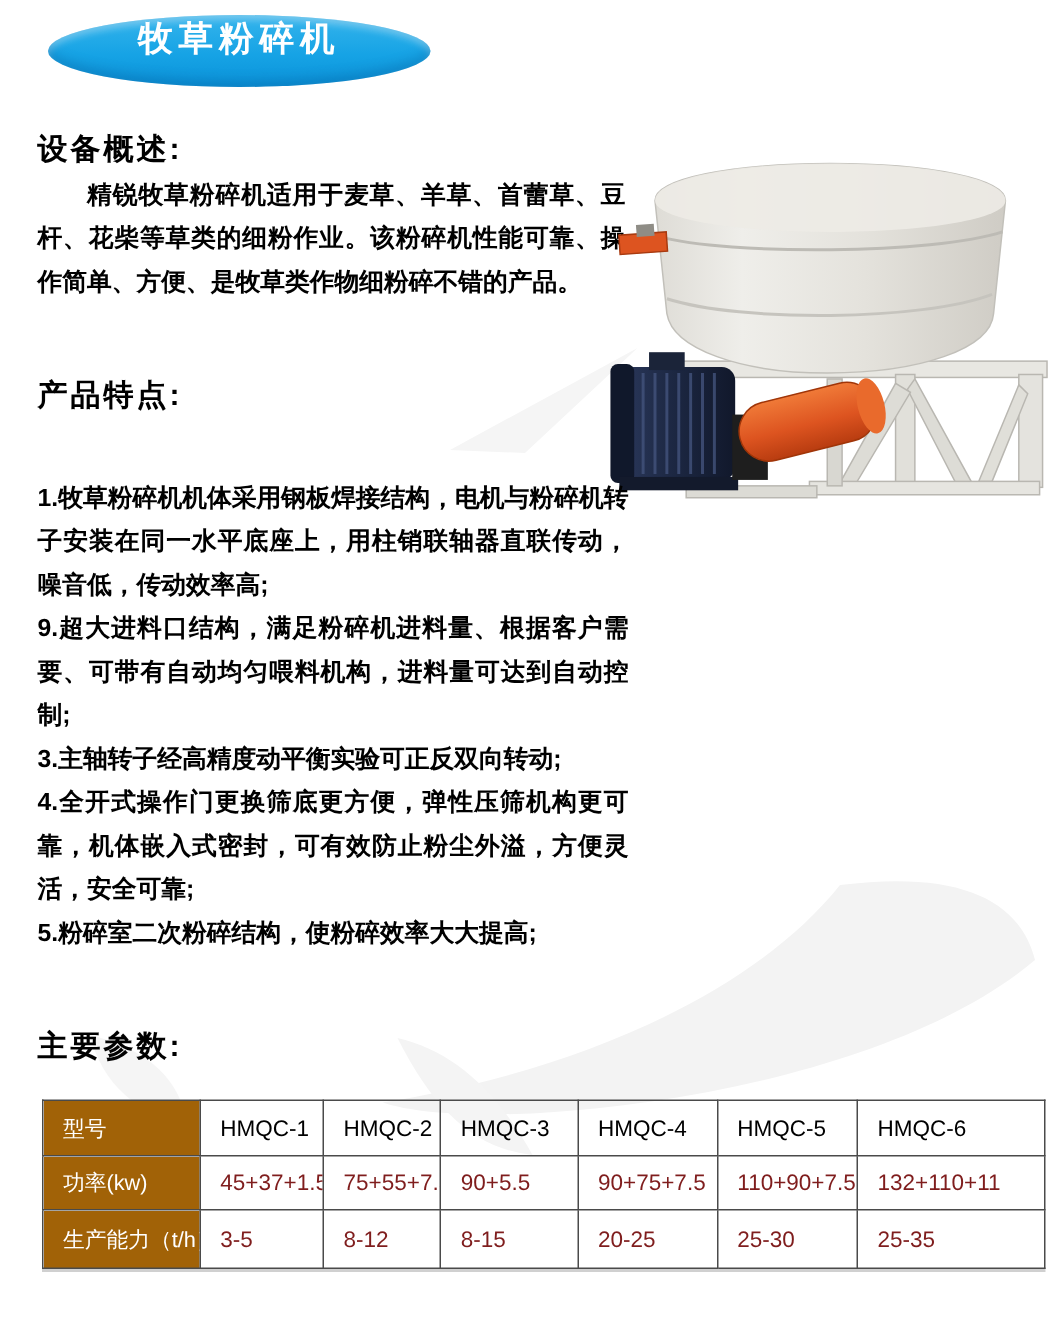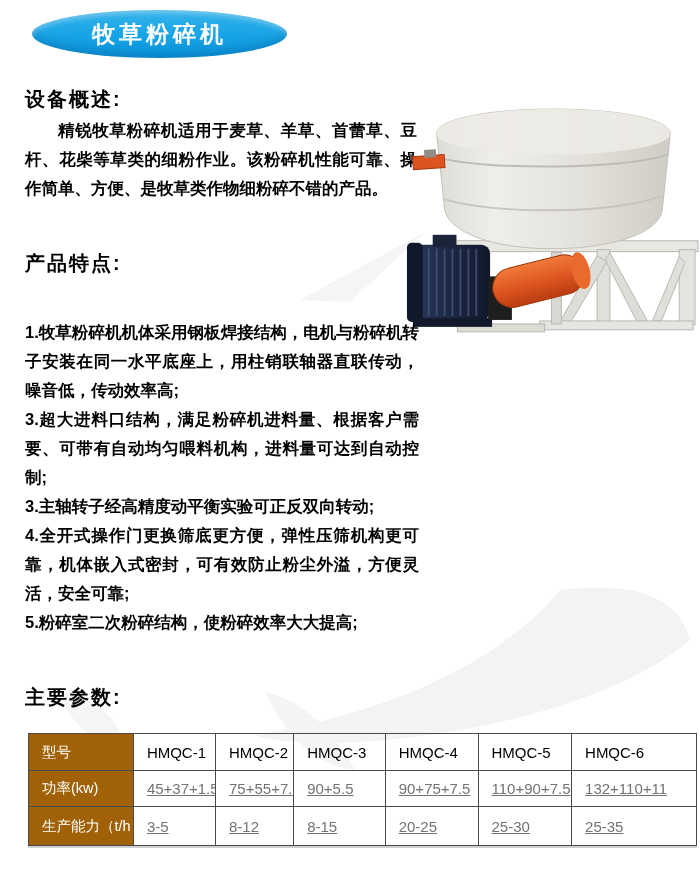--- a/index.html
+++ b/index.html
@@ -11,21 +11,21 @@
   }
   .layer{position:absolute;z-index:1;}
   
   #watermark{position:absolute;left:0;top:0;z-index:0;}
   
   .badge{
     left:32px;top:10px;width:255px;height:48px;
     border-radius:50%;
     background:linear-gradient(180deg,#35b4ec 0%,#16a3e5 55%,#0b93da 100%);
     box-shadow:inset 0 -4px 8px rgba(0,70,130,.25), inset 0 3px 5px rgba(255,255,255,.35);
-    display:flex;align-items:center;justify-content:center;
+    display:flex;justify-content:center;
   }
   .badge span{
     color:#fff;font-size:23px;font-weight:bold;letter-spacing:4px;
   }
   .h1{
     font-size:20px;font-weight:bold;letter-spacing:2px;
   }
   .overview-head{left:25px;top:86px;}
   .overview-body{
     left:25px;top:116px;width:392px;
@@ -54,21 +54,21 @@
     text-align:left;vertical-align:middle;
     padding:0 0 0 13px;font-weight:normal;
     white-space:nowrap;overflow:hidden;
   }
   .params-table tr:nth-child(1){height:37px;}
   .params-table tr:nth-child(2){height:36px;margin-left:44px;}
   .params-table tr:nth-child(3){height:39px;}
   .params-table .blue{
     background:#a16207;color:#ffffff;font-size:14.5px;
   }
-  .params-table td{color:#737373;text-decoration:underline;}
+  .params-table td{color:#7f1d1d;}
 </style>
 </head>
 <body>
 
 <svg id="watermark" width="700" height="880" viewBox="0 0 700 880" aria-hidden="true">
   <path d="M560,590 C640,580 680,600 690,640 C620,700 480,735 360,742 C300,745 270,740 255,735 C380,715 500,665 560,590 Z" fill="#f3f3f3"></path>
   <path d="M300,300 L425,232 L350,302 Z" fill="#f5f5f5"></path>
   <path d="M355,770 C330,725 300,700 265,692 C290,742 318,766 355,770 Z" fill="#f4f4f4"></path>
   <path d="M60,690 C100,700 120,720 125,750 C90,742 68,722 60,690 Z" fill="#f5f5f5"></path>
   <path d="M540,140 C560,190 560,240 540,290 C575,250 580,185 540,140 Z" fill="#f6f6f6"></path>
@@ -146,21 +146,21 @@
 
   <g transform="rotate(-14 132 190)">
     <rect x="90" y="170" width="94" height="40" rx="20" fill="url(#orangeGrad)" stroke="#a03508" stroke-width="1"></rect>
     <ellipse cx="181" cy="190" rx="9" ry="19" fill="#e96a2c"></ellipse>
   </g>
 </svg>
 
 <div class="layer h1 features-head">产品特点:</div>
 <div class="layer features-list">
   <div>1.牧草粉碎机机体采用钢板焊接结构，电机与粉碎机转子安装在同一水平底座上，用柱销联轴器直联传动，噪音低，传动效率高;</div>
-  <div>3.超大进料口结构，满足粉碎机进料量、根据客户需要、可带有自动均匀喂料机构，进料量可达到自动控制;</div>
+  <div>9.超大进料口结构，满足粉碎机进料量、根据客户需要、可带有自动均匀喂料机构，进料量可达到自动控制;</div>
   <div>3.主轴转子经高精度动平衡实验可正反双向转动;</div>
   <div>4.全开式操作门更换筛底更方便，弹性压筛机构更可靠，机体嵌入式密封，可有效防止粉尘外溢，方便灵活，安全可靠;</div>
   <div>5.粉碎室二次粉碎结构，使粉碎效率大大提高;</div>
 </div>
 
 <div class="layer h1 params-head">主要参数:</div>
 
 <table class="layer params-table">
   <colgroup>
     <col style="width:15.7%">

